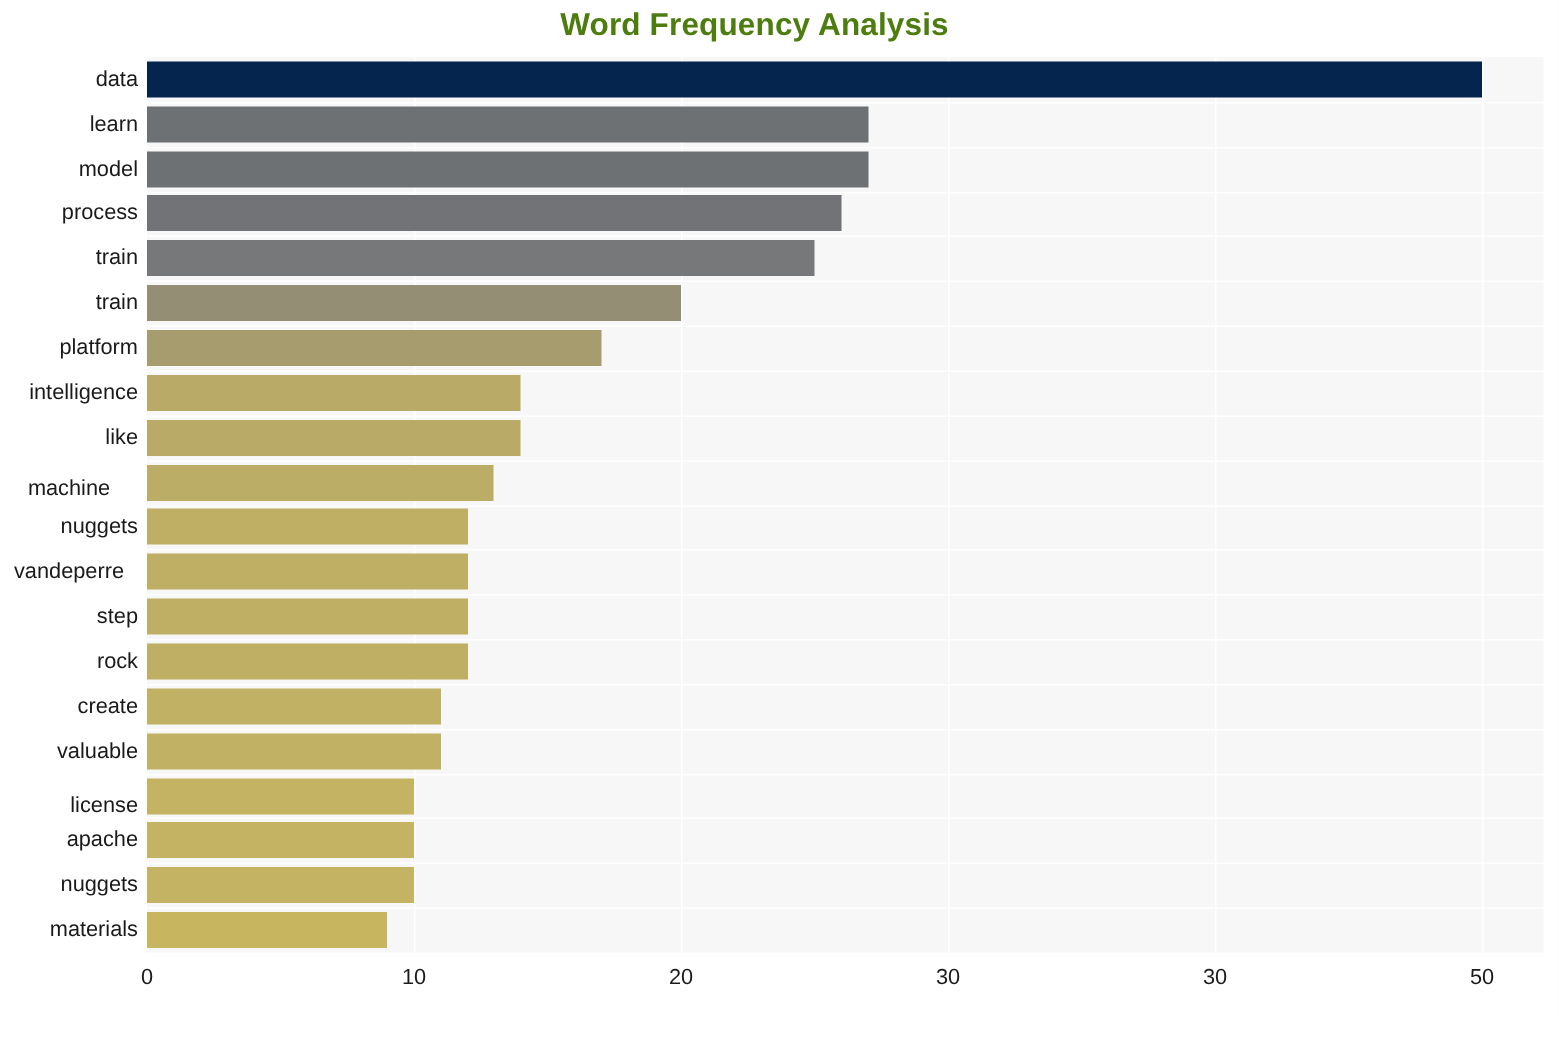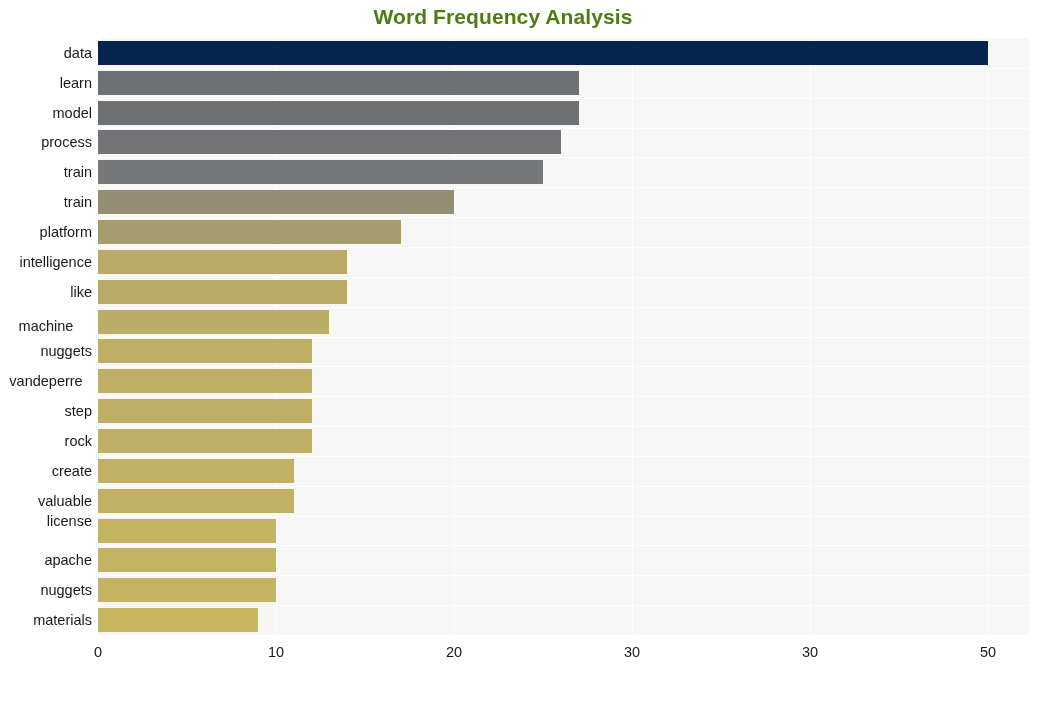--- a/index.html
+++ b/index.html
@@ -155,21 +155,21 @@
       <div class="ylabel" style="top: 187.025px;">platform</div>
       <div class="ylabel" style="top: 216.875px;">intelligence</div>
       <div class="ylabel" style="top: 246.725px;">like</div>
       <div class="ylabel" style="top: 281px; text-align: center;">machine</div>
       <div class="ylabel" style="top: 306.425px;">nuggets</div>
       <div class="ylabel" style="top: 336.275px; text-align: center;">vandeperre</div>
       <div class="ylabel" style="top: 366.125px;">step</div>
       <div class="ylabel" style="top: 395.975px;">rock</div>
       <div class="ylabel" style="top: 425.825px;">create</div>
       <div class="ylabel" style="top: 455.675px;">valuable</div>
-      <div class="ylabel" style="top: 476px;">license</div>
+      <div class="ylabel" style="top: 492px;">license</div>
       <div class="ylabel" style="top: 515.375px;">apache</div>
       <div class="ylabel" style="top: 545.225px;">nuggets</div>
       <div class="ylabel" style="top: 575.075px;">materials</div>
     </div>
 
   <div id="xticks">
       <div class="xtick" style="left: 98px;">0</div>
       <div class="xtick" style="left: 276.011px;">10</div>
       <div class="xtick" style="left: 454.023px;">20</div>
       <div class="xtick" style="left: 632.034px;">30</div>

